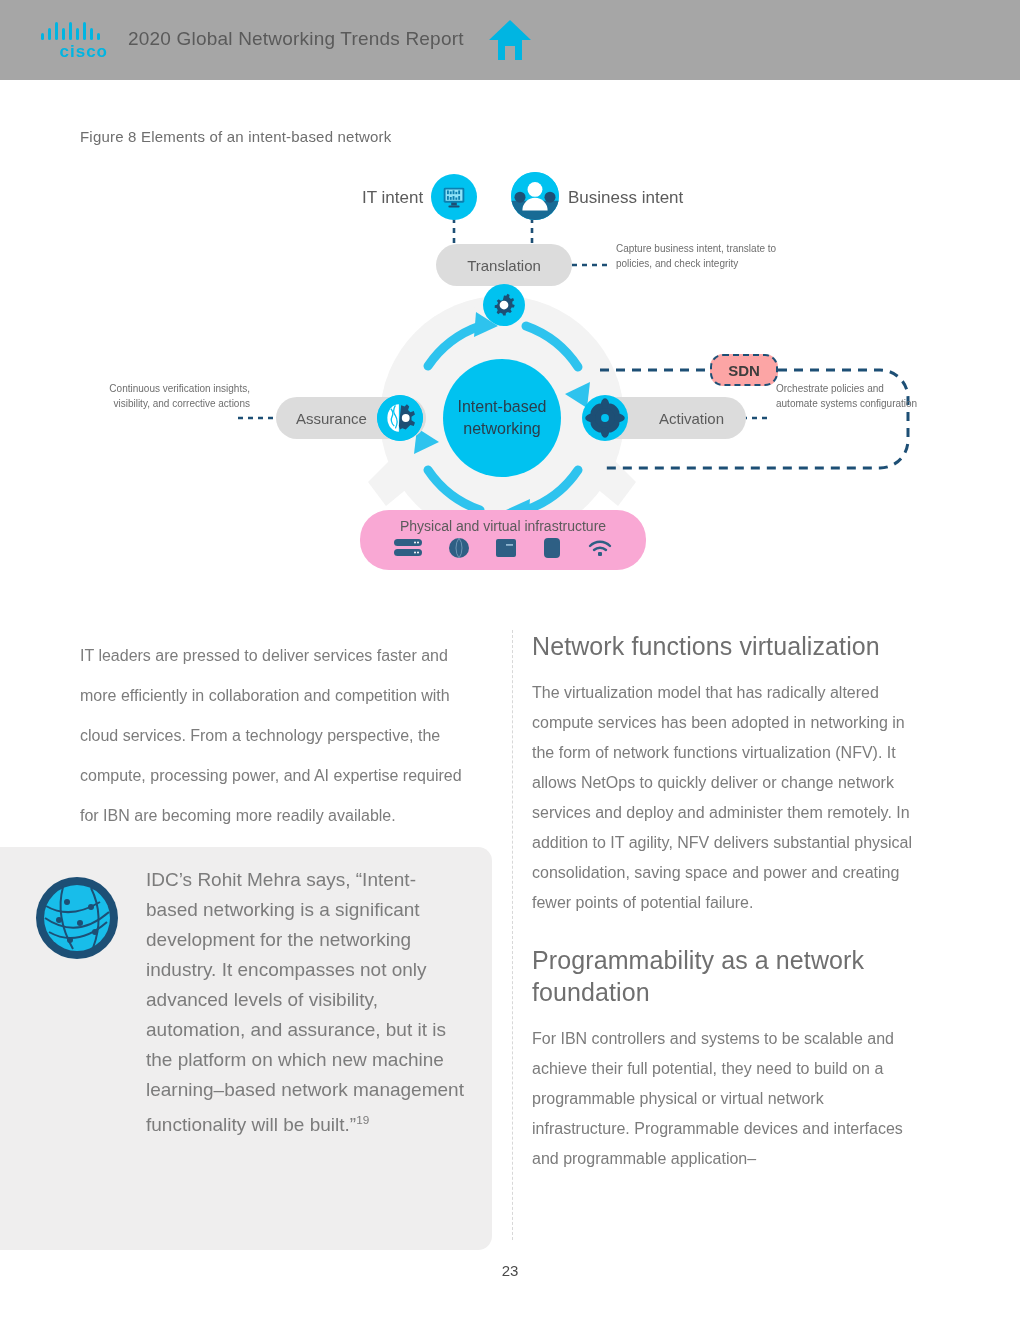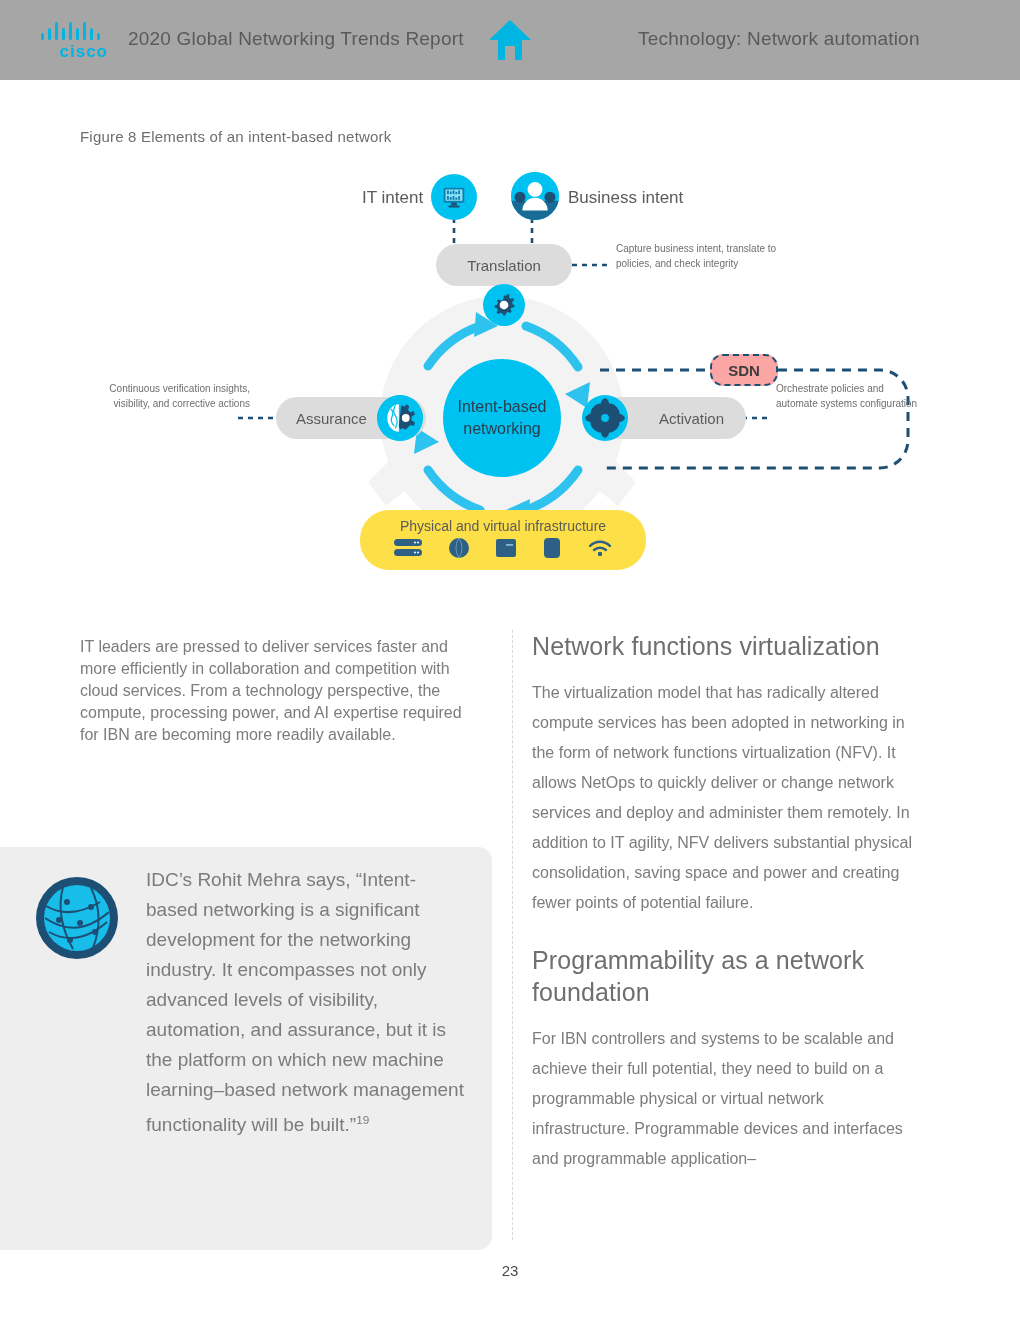--- a/index.html
+++ b/index.html
@@ -59,21 +59,21 @@
   .sdn-badge {
     position:absolute; border:2.5px dashed #1d4f75; border-radius:13px;
     background:#fca5a5; color:#3d3d3d; font-weight:bold; font-size:15px;
     display:flex; align-items:center; justify-content:center;
     padding:2px 12px; z-index:6;
   }
 
   
   .col-left-text {
     position:absolute; left:80px; top:636px; width:400px;
-    font-size:16px; line-height:22px; color:#7c7c7c;
+    font-size:16px; line-height:40px; color:#7c7c7c;
   }
   .divider {
     position:absolute; left:512px; top:630px; width:0; height:610px;
     border-left:1px dashed #d8d8d8;
   }
   .quote-box {
     position:absolute; left:0px; top:847px; width:492px; height:403px;
     background:#efeeee; border-top-right-radius:14px; border-bottom-right-radius:14px;
   }
   .quote-icon { position:absolute; left:33px; top:27px; width:88px; height:88px; }
@@ -117,21 +117,20 @@
     </div>
 
     <div class="hdr-title">2020 Global Networking Trends Report</div>
 
     <div class="home-icon">
       <svg viewBox="0 0 46 44" width="46" height="44" aria-hidden="true">
         <path d="M23 2 L44 22 L35 22 L35 42 L28 42 L28 28 L18 28 L18 42 L11 42 L11 22 L2 22 Z" fill="#00b5e2"></path>
       </svg>
     </div>
 
-    <div class="hdr-right">Technology: Network automation</div>
   </div>
 
   <div class="fig-caption">Figure 8  Elements of an intent-based network</div>
 
   <div class="diagram">
 
     <svg width="900" height="440" style="position:absolute;left:0;top:0;" aria-hidden="true">
 
       <g opacity="0.85">
         <circle cx="442" cy="258" r="122" fill="#f1f1f1"></circle>
@@ -268,21 +267,21 @@
           <ellipse cx="27.5" cy="12.5" rx="4" ry="7" transform="rotate(-45 27.5 12.5)"></ellipse>
           <ellipse cx="12.5" cy="27.5" rx="4" ry="7" transform="rotate(-45 12.5 27.5)"></ellipse>
           <circle cx="20" cy="20" r="9"></circle>
         </g>
         <circle cx="20" cy="20" r="3.6" fill="#00c2f0"></circle>
       </svg>
     </div>
     <div class="note" style="left:716px; top:222px; width:150px;">Orchestrate policies and automate systems configuration</div>
 
     <div style="position:absolute; left:300px; top:350px; width:286px; height:60px;
-                background:#fde047; border-radius:29px;">
+                background:#f9a8d4; border-radius:29px;">
       <div style="text-align:center; font-size:14px; color:#5b5b5b; padding-top:8px;">Physical and virtual infrastructure</div>
       <div style="display:flex; justify-content:space-around; align-items:center; padding:3px 20px 0;">
         <span>
           <svg viewBox="0 0 30 22" width="30" height="22" aria-hidden="true">
             <rect x="1" y="2" width="28" height="7" rx="3.5" fill="#2e5f84"></rect>
             <rect x="1" y="12" width="28" height="7" rx="3.5" fill="#2e5f84"></rect>
             <g fill="#ffffff">
                 <circle cx="22" cy="5.5" r="1"></circle>
                 <circle cx="25" cy="5.5" r="1"></circle>
             <circle cx="22" cy="15.5" r="1"></circle>

